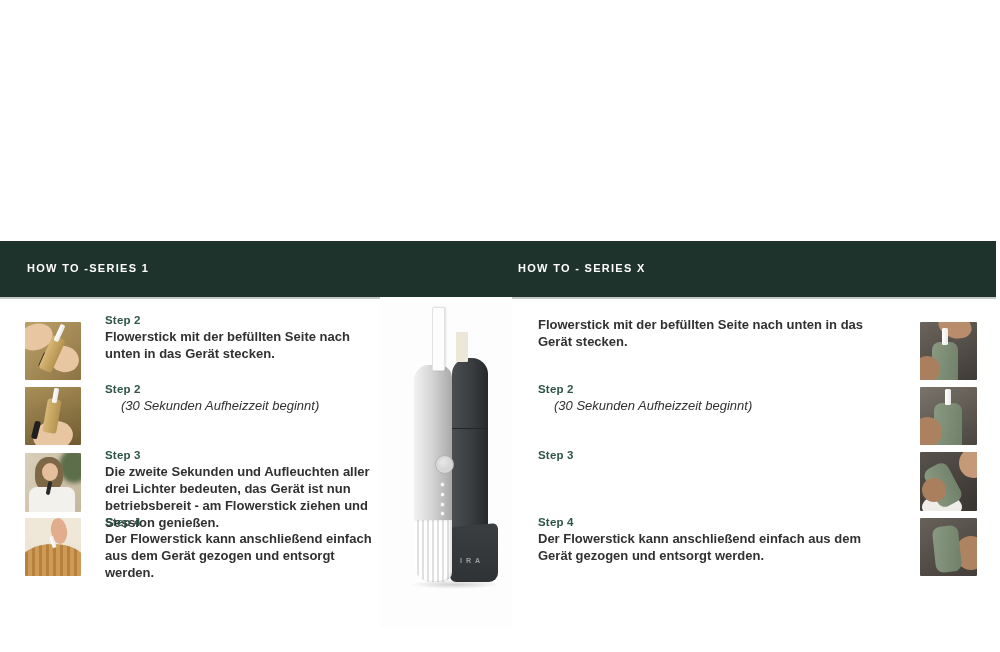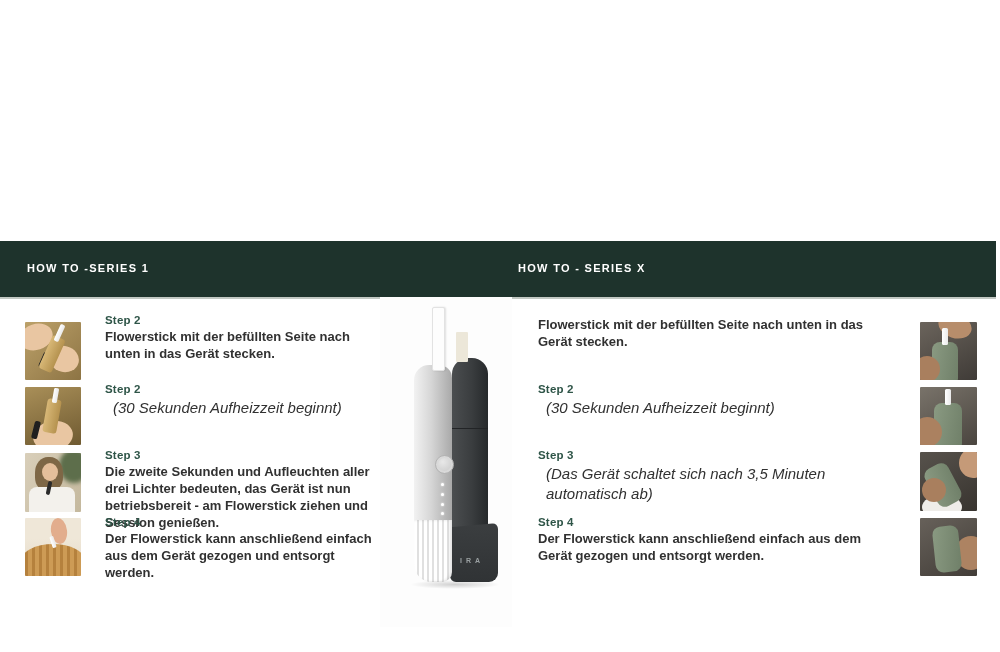--- a/index.html
+++ b/index.html
@@ -15,21 +15,21 @@
   .banner-title{
     position:absolute;top:21px;margin:0;color:#ffffff;
     font-size:11px;font-weight:bold;letter-spacing:1.3px;white-space:nowrap;
   }
   .banner-title.left{left:27px;}
   .banner-title.right{left:518px;}
   
   .step{position:absolute;}
   .step .step-h{margin:0;font-size:11.5px;font-weight:bold;color:#2f5548;letter-spacing:.2px;}
   .step .step-b{margin:3px 0 0;font-size:13px;line-height:1.3;color:#313131;font-weight:bold;}
-  .step .step-n{margin:3px 8px 0;font-size:15px;line-height:1.3;color:#313131;font-style:italic;}
+  .step .step-n{margin:3px 16px 0;font-size:13px;line-height:1.3;color:#313131;font-style:italic;}
   .step .step-n:empty{display:none;}
   .col-left .step{left:105px;width:276px;}
   .col-right .step{left:538px;width:334px;}
   
   .thumb{position:absolute;width:56px;height:58px;overflow:hidden;border-radius:1px;}
   .thumb>div{position:absolute;}
   .t-left{left:25px;}
   .t-right{left:920px;width:57px;}
   
   .gold-device{width:14px;height:36px;background:linear-gradient(90deg,#d8b877,#b5924f);border-radius:3px;}
@@ -136,21 +136,20 @@
     <div class="step" style="top:314px;">
       <p class="step-b">Flowerstick mit der befüllten Seite nach unten in das Gerät stecken.</p>
 
     </div>
     <div class="step" style="top:383px;">
       <h3 class="step-h">Step 2</h3>
       <p class="step-n">(30 Sekunden Aufheizzeit beginnt)</p>
     </div>
     <div class="step" style="top:449px;">
       <h3 class="step-h">Step 3</h3>
-      <p class="step-n">(Das Gerät schaltet sich nach 3,5 Minuten automatisch ab)</p>
     </div>
     <div class="step" style="top:516px;">
       <h3 class="step-h">Step 4</h3>
       <p class="step-b">Der Flowerstick kann anschließend einfach aus dem Gerät gezogen und entsorgt werden.</p>
 
     </div>
 
     <div class="thumb t-right" style="top:322px;background:linear-gradient(150deg,#6b645c,#3f3b37);">
       <div class="hand" style="left:18px;top:-8px;width:34px;height:24px;background:#b78d6b;transform:rotate(18deg);"></div>
       <div class="green-device" style="left:12px;top:20px;width:26px;height:44px;"></div>

